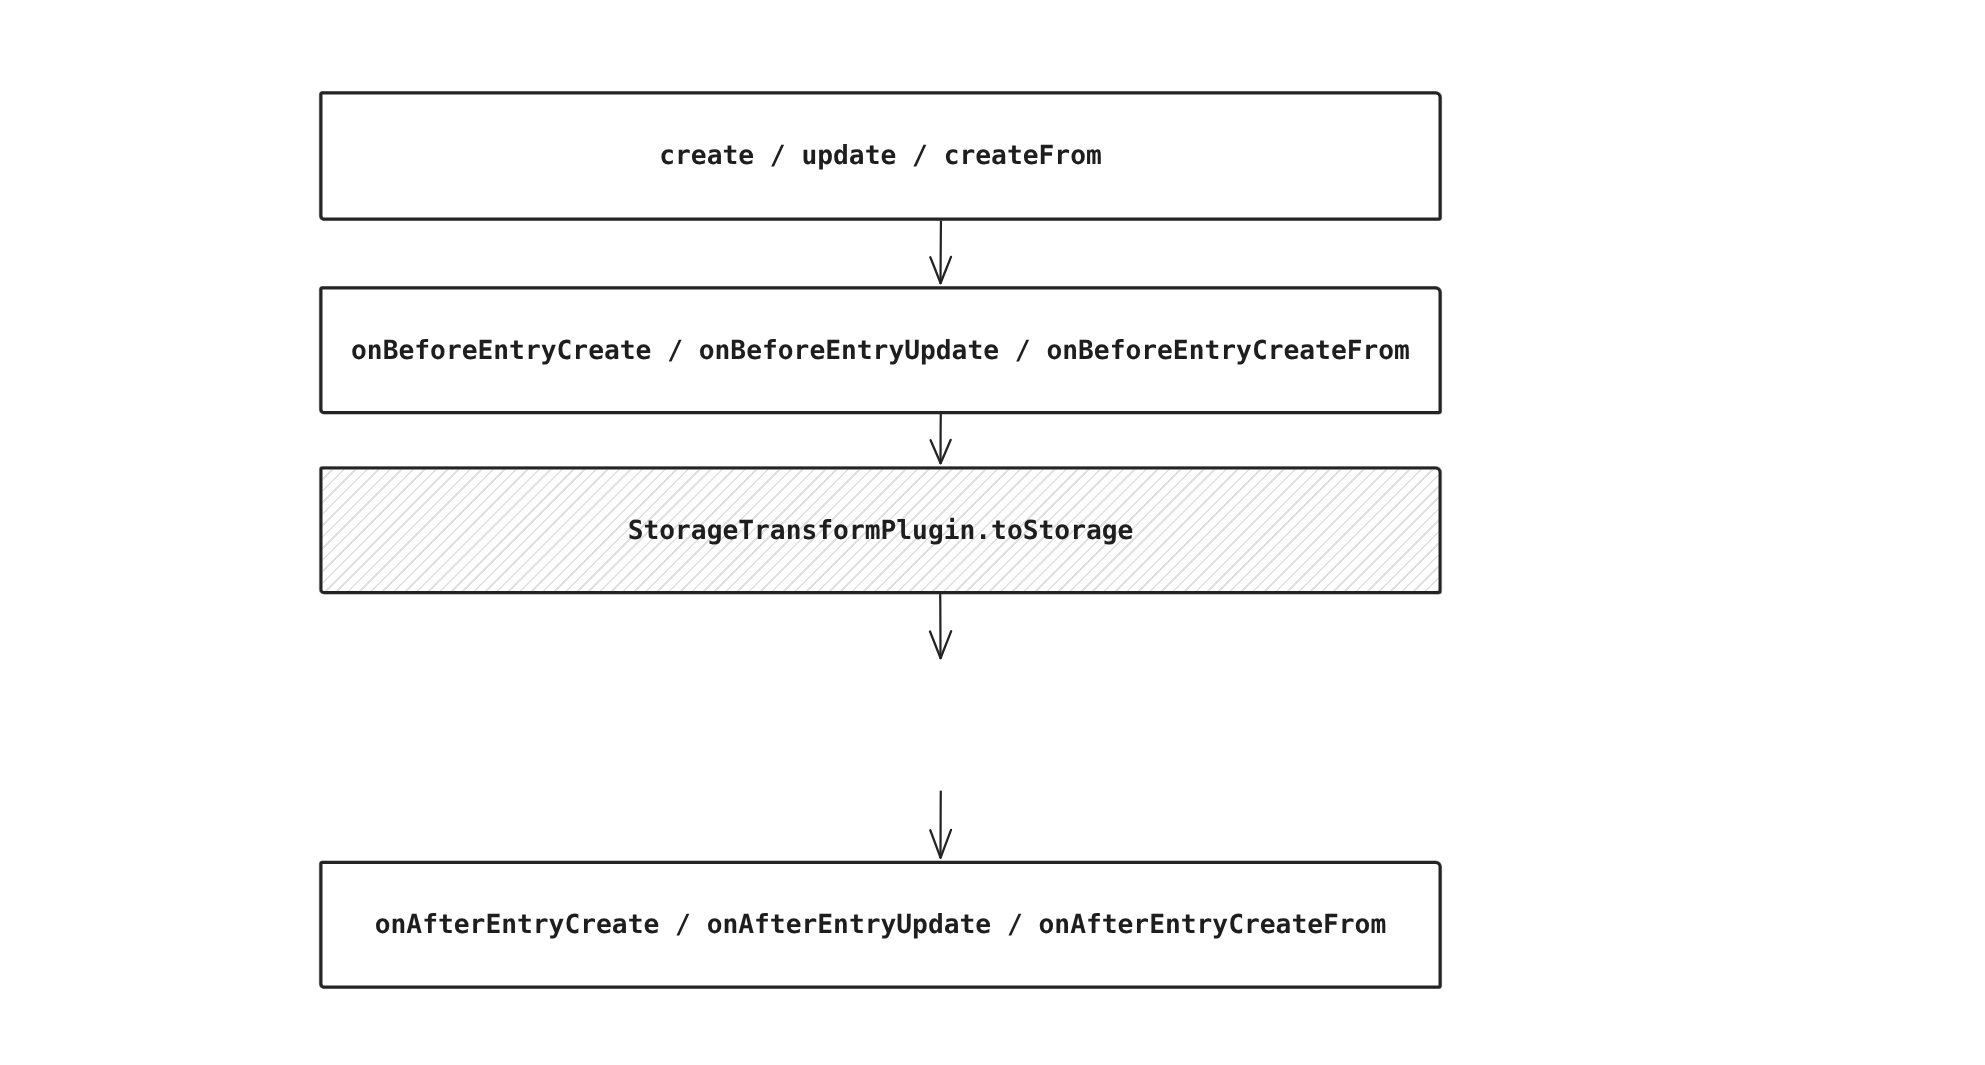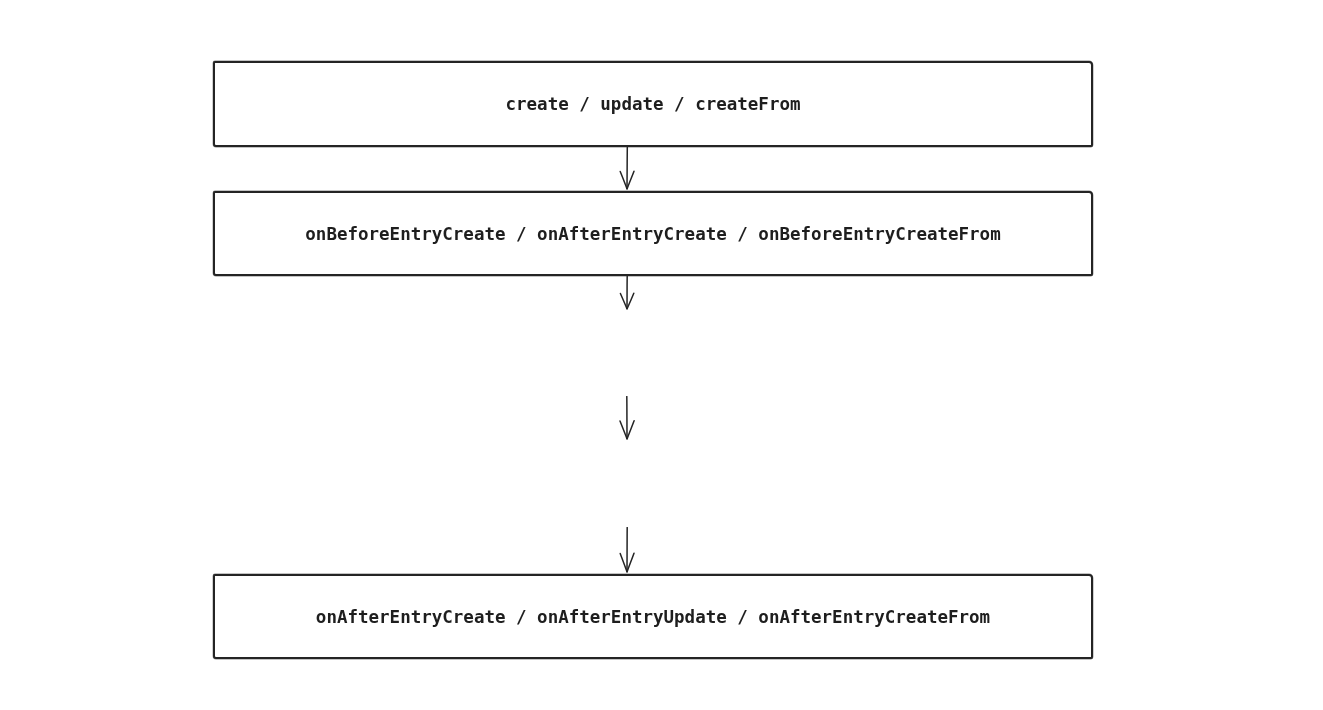--- a/index.html
+++ b/index.html
@@ -12,21 +12,21 @@
     position: relative;
     width: 1323px;
     height: 710px;
     background: #ffffff;
     overflow: hidden;
     font-family: "DejaVu Sans Mono", "Liberation Mono", monospace;
   }
   .flow-node {
     position: absolute;
     left: 213px;
-    width: 880px;
+    width: 748px;
     height: 86px;
     border: 2px solid #242424;
     border-radius: 2px 4px 2px 3px;
     background: #ffffff;
     display: flex;
     align-items: center;
     justify-content: center;
     box-shadow: 0 0 0 0.4px rgba(36,36,36,0.55);
   }
   .flow-node .label {
@@ -70,31 +70,34 @@
 
   <div class="flow-arrow arrow-1">
     <svg viewBox="0 0 34 44" preserveAspectRatio="none">
       <path d="M17.3 0.5 C17.1 14, 17.2 29, 17 41.5" fill="none" stroke="#242424" stroke-width="1.5" stroke-linecap="round"></path>
       <path d="M10.2 24.5 C12.5 30, 15 36.5, 17 41.8" fill="none" stroke="#242424" stroke-width="1.5" stroke-linecap="round"></path>
       <path d="M24 24.2 C21.8 30, 19 36.5, 17.1 41.8" fill="none" stroke="#242424" stroke-width="1.5" stroke-linecap="round"></path>
     </svg>
   </div>
 
   <div class="flow-node node-2">
-    <span class="label">onBeforeEntryCreate / onAfterEntryCreate / onBeforeEntryCreateFrom</span>
+    <span class="label">onBeforeEntryCreate / onBeforeEntryUpdate / onBeforeEntryCreateFrom</span>
   </div>
 
   <div class="flow-arrow arrow-2">
     <svg viewBox="0 0 34 35" preserveAspectRatio="none">
       <path d="M17.2 0.5 C17 11, 17.1 23, 17 32.5" fill="none" stroke="#242424" stroke-width="1.5" stroke-linecap="round"></path>
       <path d="M10.4 17.5 C12.6 22.5, 15.2 28.5, 17 32.8" fill="none" stroke="#242424" stroke-width="1.5" stroke-linecap="round"></path>
       <path d="M23.8 17.2 C21.6 22.5, 19 28.5, 17.1 32.8" fill="none" stroke="#242424" stroke-width="1.5" stroke-linecap="round"></path>
     </svg>
   </div>
 
+  <div class="flow-node node-3">
+    <span class="label">StorageTransformPlugin.toStorage</span>
+  </div>
 
   <div class="flow-arrow arrow-3">
     <svg viewBox="0 0 34 45" preserveAspectRatio="none">
       <path d="M16.8 0.5 C17 15, 16.9 30, 17 42.5" fill="none" stroke="#242424" stroke-width="1.5" stroke-linecap="round"></path>
       <path d="M10 25 C12.4 31, 15 37.5, 17 42.8" fill="none" stroke="#242424" stroke-width="1.5" stroke-linecap="round"></path>
       <path d="M24.1 24.8 C21.8 31, 19 37.5, 17.1 42.8" fill="none" stroke="#242424" stroke-width="1.5" stroke-linecap="round"></path>
     </svg>
   </div>
 
 

